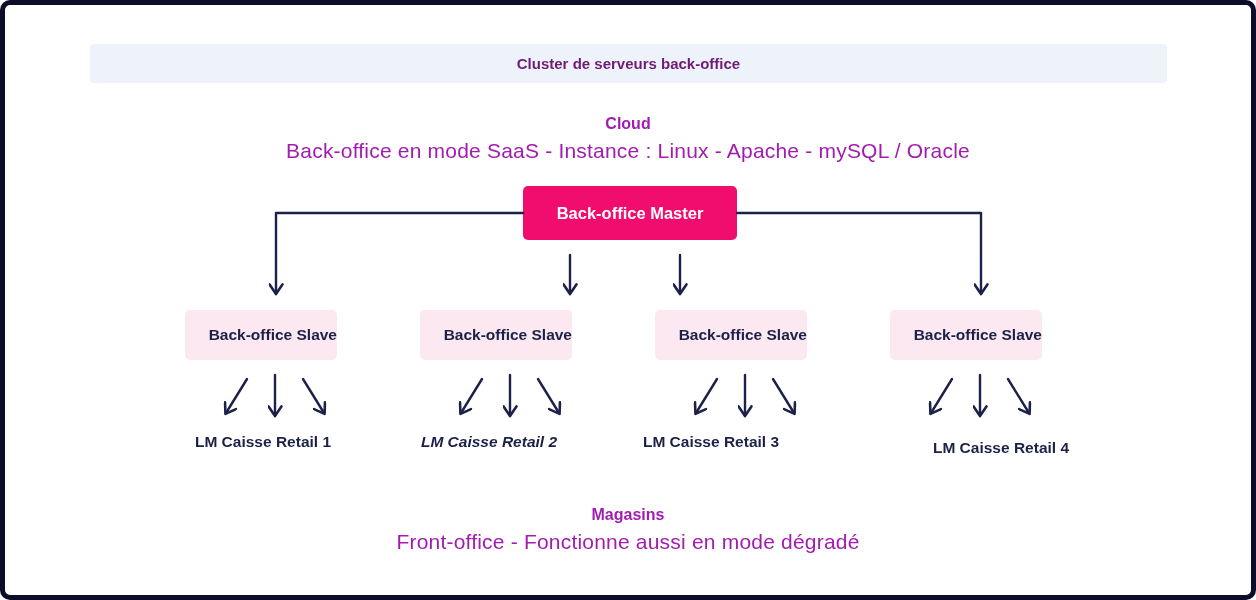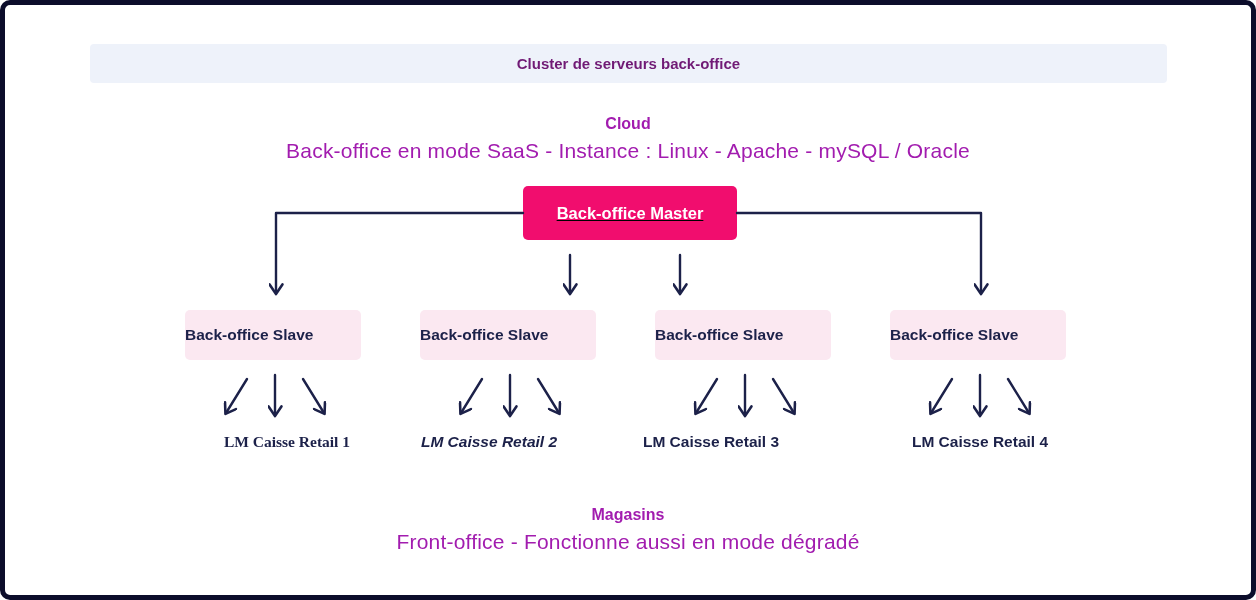--- a/index.html
+++ b/index.html
@@ -30,44 +30,44 @@
   .section-text { position: absolute; left: 0; width: 1246px; text-align: center; color: #a21caf; }
   .cloud-block { top: 110px; }
   .magasins-block { top: 501px; }
   .section-text .sec-title { font-size: 16px; font-weight: bold; }
   .section-text .sec-sub { font-size: 21px; margin-top: 6px; letter-spacing: 0.2px; }
   .master-node {
     position: absolute; left: 518px; top: 181px;
     width: 214px; height: 54px;
     background: #f10d6e;
     border-radius: 5px;
-    display: flex; align-items: center; justify-content: center; text-decoration: underline;
+    display: flex; align-items: center; justify-content: center;
   }
   .master-node span { color: #ffffff; font-size: 16.5px; font-weight: bold; }
   .slave-node {
     position: absolute; top: 305px;
-    width: 176px; height: 50px;
+    width: 152px; height: 50px;
     background: #fbe8f1;
     border-radius: 5px;
-    display: flex; align-items: center; justify-content: flex-start;
+    display: flex; align-items: center; justify-content: flex-end;
   }
   .slave-node span { color: #1c2149; font-size: 15.5px; font-weight: bold; }
   .slave-1 { left: 180px; }
   .slave-2 { left: 415px; }
   .slave-3 { left: 650px; }
   .slave-4 { left: 885px; }
   .retail-label {
     position: absolute; top: 428px;
     width: 220px; text-align: center;
     color: #1c2149; font-size: 15.5px; font-weight: bold;
   }
-  .retail-1 { left: 172px; font-family: Liberation Serif, serif; }
+  .retail-1 { left: 148px; }
   .retail-2 { left: 374px; font-style: italic; }
   .retail-3 { left: 596px; }
-  .retail-4 { left: 865px; }
+  .retail-4 { left: 886px; margin-top: 6px; }
   .connectors {
     position: absolute; left: 0; top: 0;
     width: 1246px; height: 590px;
     pointer-events: none;
   }
 </style>
 </head>
 <body>
 
 <div class="frame">

